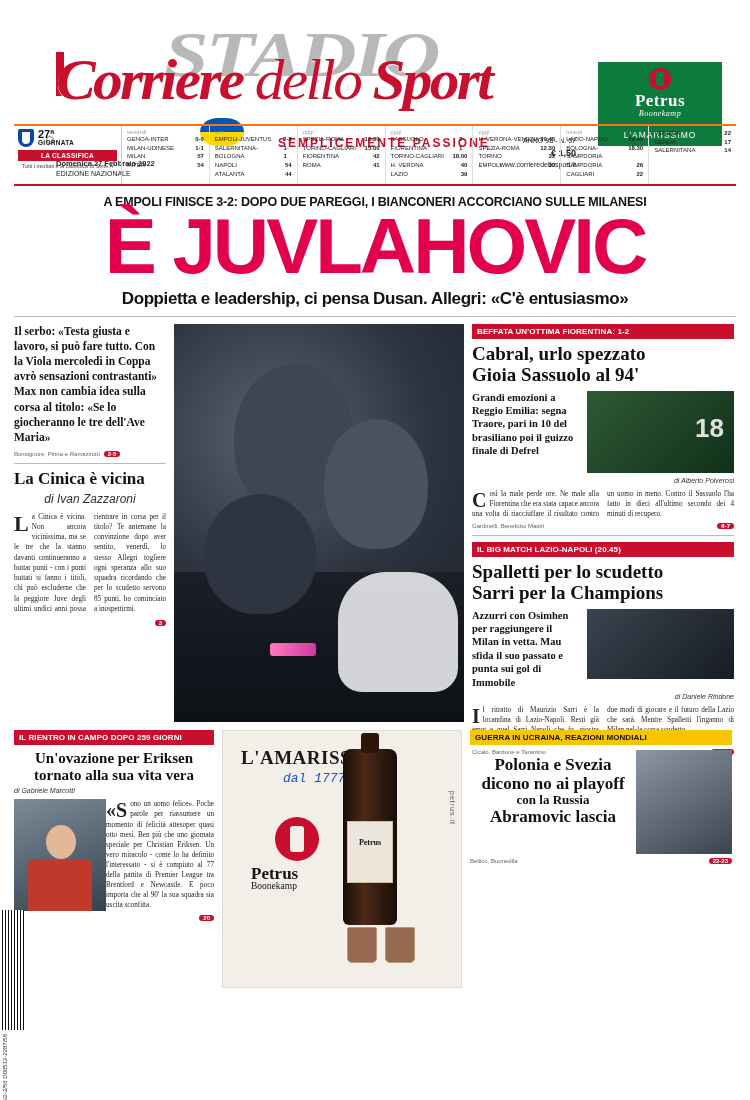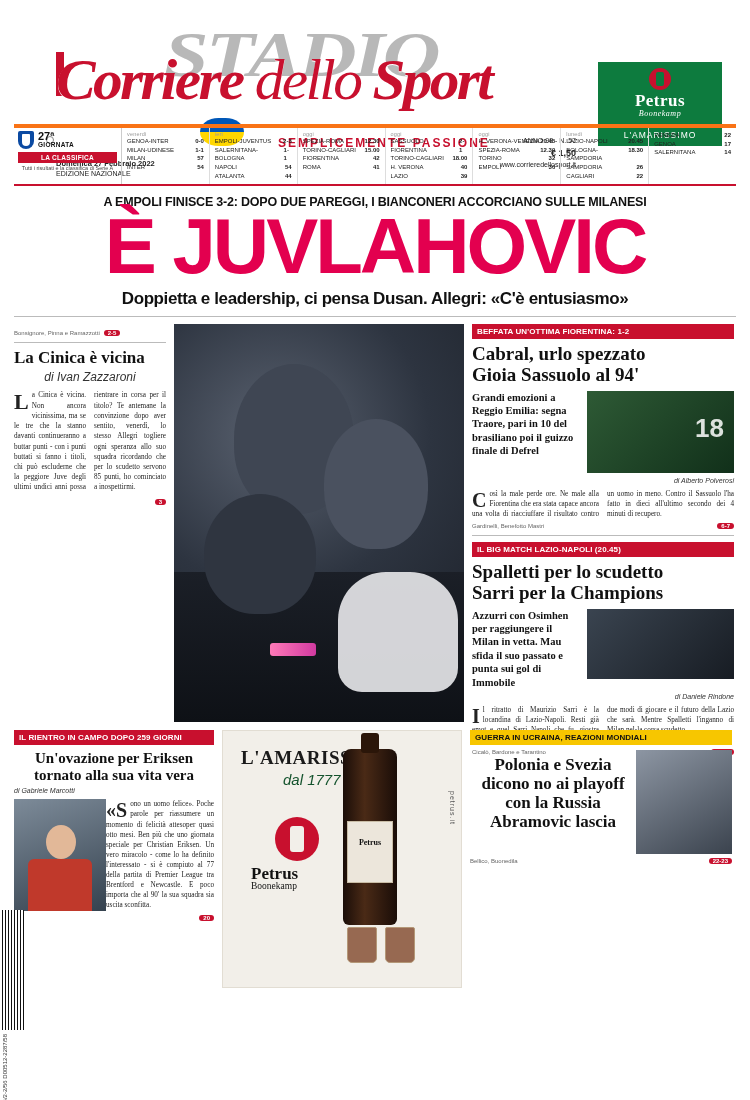--- a/index.html
+++ b/index.html
@@ -60,21 +60,21 @@
     background:#0d7b3e; color:#fff; text-align:center; padding-top:6px;
   }
   .petrus-seal { width:22px; height:22px; border-radius:50%; background:#C8102E; margin:0 auto 2px; position:relative; }
   .petrus-seal::after { content:""; position:absolute; left:7px; top:4px; width:8px; height:14px; background:#0d7b3e; border-radius:2px; }
   .petrus-box .p1 { font-family:"Liberation Serif", serif; font-size:17px; font-weight:700; letter-spacing:.5px; line-height:1; }
   .petrus-box .p2 { font-family:"Liberation Serif", serif; font-size:8px; font-style:italic; letter-spacing:.5px; }
   .petrus-box .p3 { margin-top:7px; border-top:1px solid rgba(255,255,255,.5); padding-top:4px; font-family:"Liberation Sans", sans-serif; font-size:8.5px; letter-spacing:1px; }
 
   
   .scorestrip {
-    position:relative; margin-top:6px; border-top:4px solid #f97316; border-bottom:2px solid #C8102E;
+    position:relative; margin-top:6px; border-top:2px solid #f97316; border-bottom:2px solid #C8102E;
     height:62px; display:flex; font-family:"Liberation Sans", sans-serif;
   }
   .ss-left { width:108px; border-right:1px solid #ccc; padding:3px 4px; display:flex; flex-direction:column; }
   .ss-badge { display:flex; align-items:center; gap:4px; }
   .ss-shield { width:16px; height:18px; background:#0b4aa2; border-radius:2px 2px 8px 8px; position:relative; }
   .ss-shield::after { content:""; position:absolute; inset:3px 4px; background:#fff; border-radius:1px 1px 5px 5px; }
   .ss-gior { font-size:11px; font-weight:700; line-height:1; }
   .ss-gior small { display:block; font-size:6.5px; font-weight:700; letter-spacing:.3px; }
   .ss-class { margin-top:3px; background:#C8102E; color:#fff; font-size:6.5px; font-weight:700; text-align:center; padding:2px 0; letter-spacing:.3px; }
   .ss-class2 { font-size:5.5px; text-align:center; color:#444; margin-top:2px; line-height:1.3; }
@@ -162,21 +162,21 @@
   .b-photo { width:92px; height:112px; background:linear-gradient(160deg,#7d8b99,#35424f); position:relative; overflow:hidden; }
   .b-photo .shirt { position:absolute; left:14px; bottom:0; width:64px; height:52px; background:#c0392b; border-radius:6px 6px 0 0; }
   .b-photo .head { position:absolute; left:32px; top:26px; width:30px; height:34px; background:#e2b898; border-radius:50%; }
   .b-body { flex:1; font-family:"Liberation Serif", serif; font-size:7.2px; line-height:1.4; text-align:justify; color:#222; }
   .b-body::first-letter { font-size:20px; font-weight:700; float:left; line-height:.9; padding:2px 3px 0 0; }
 
   .ad {
     width:100%; height:258px; background:#f2efe9; position:relative; overflow:hidden; border:1px solid #e2ddd3;
   }
   .ad-title { position:absolute; top:16px; left:18px; font-family:"Liberation Serif", serif; font-size:19px; font-weight:700; letter-spacing:.5px; color:#1a1a1a; }
-  .ad-sub { position:absolute; top:40px; left:60px; font-family:Liberation Sans, sans-serif; font-size:15px; font-style:italic; color:#14532d; }
+  .ad-sub { position:absolute; top:40px; left:60px; font-family:Liberation Mono, monospace; font-size:13px; font-style:italic; color:#1d4ed8; }
   .ad-seal { position:absolute; left:52px; top:86px; width:44px; height:44px; border-radius:50%; background:#C8102E; }
   .ad-seal::after { content:""; position:absolute; left:15px; top:9px; width:14px; height:26px; background:#f2efe9; border-radius:3px; }
   .ad-brand { position:absolute; left:28px; top:134px; font-family:"Liberation Serif", serif; font-size:17px; font-weight:700; line-height:1; color:#111; }
   .ad-brand small { display:block; font-size:9.5px; font-weight:400; }
   .ad-bottle { position:absolute; right:64px; top:18px; width:54px; height:176px; background:linear-gradient(90deg,#1a0d08,#4a2a16 40%,#1a0d08); border-radius:8px 8px 6px 6px; }
   .ad-bottle::before { content:""; position:absolute; left:18px; top:-16px; width:18px; height:20px; background:#2b1609; border-radius:3px; }
   .ad-bottle .lbl { position:absolute; left:4px; top:72px; width:46px; height:62px; background:#ece6db; border:1px solid #c9bda6; }
   .ad-bottle .lbl span { display:block; text-align:center; font-family:"Liberation Serif", serif; font-size:8px; font-weight:700; margin-top:16px; color:#111; }
   .ad-glass { position:absolute; width:30px; height:36px; background:rgba(120,60,30,.75); border:1px solid #b49878; border-radius:2px 2px 5px 5px; bottom:24px; }
   .ad-g1 { right:84px; } .ad-g2 { right:46px; }
@@ -379,20 +379,21 @@
   </div>
 
   <div class="kicker-main">A EMPOLI FINISCE 3-2: DOPO DUE PAREGGI, I BIANCONERI ACCORCIANO SULLE MILANESI</div>
   <div class="headline">È JUVLAHOVIC</div>
   <div class="subhead">Doppietta e leadership, ci pensa Dusan. Allegri: «C'è entusiasmo»</div>
   <hr class="hr-thin">
 
   <div class="grid">
 
     <div class="col-left">
+      <div class="lead-serb">Il serbo: «Testa giusta e lavoro, si può fare tutto. Con la Viola mercoledì in Coppa avrò sensazioni contrastanti» Max non cambia idea sulla corsa al titolo: «Se lo giocheranno le tre dell'Ave Maria»</div>
       <div class="lead-credit">
         <span>Bonsignore, Pinna e Ramazzotti</span>
         <span class="pill">2-5</span>
       </div>
       <div class="rule"></div>
       <div class="op-title">La Cinica è vicina</div>
       <div class="op-by">di Ivan Zazzaroni</div>
       <div class="op-body">La Cinica è vicina. Non ancora vicinissima, ma se le tre che la stanno davanti continueranno a buttar punti - con i punti buttati si fanno i titoli, chi può escluderne che la peggiore Juve degli ultimi undici anni possa rientrare in corsa per il titolo? Te antemane la convinzione dopo aver sentito, venerdì, lo stesso Allegri togliere ogni speranza allo suo squadra ricordando che per lo scudetto servono 85 punti, ho cominciato a inospettirmi.</div>
       <div class="lead-credit" style="justify-content:flex-end">
         <span class="pill">3</span>
@@ -485,21 +486,21 @@
         <div class="ad-vert">petrus.it</div>
       </div>
     </div>
 
     <div class="b-right">
       <div class="right-strip yellow">GUERRA IN UCRAINA, REAZIONI MONDIALI</div>
       <div class="b-flex" style="">
         <div style="flex:1">
           <div class="b-title" style="font-size:17px">Polonia e Svezia</div>
           <div class="b-title" style="font-size:17px;margin-top:0">dicono no ai playoff</div>
-          <div class="b-title" style="font-size:17px;margin-top:0">con la Russia</div>
+          <div class="b-title" style="font-size:13px;margin-top:0">con la Russia</div>
           <div class="b-title" style="font-size:17px;margin-top:0">Abramovic lascia</div>
         </div>
         <div style="width:96px;height:104px;background:linear-gradient(150deg,#8d96a3,#3b434e);"></div>
       </div>
       <div class="r-credit">
         <span>Bellico, Buonedila</span>
         <span class="pill">22-23</span>
       </div>
     </div>
   </div>

